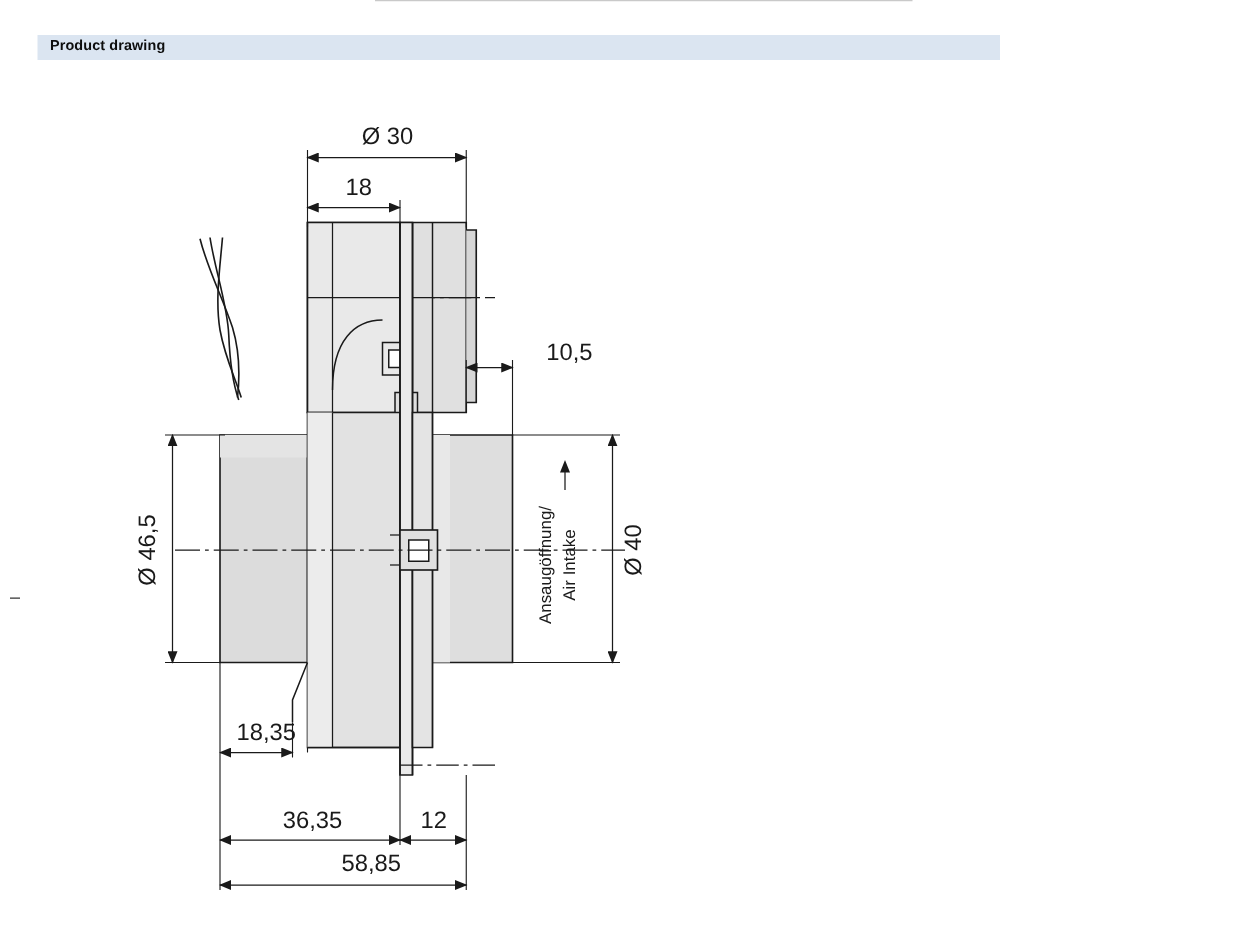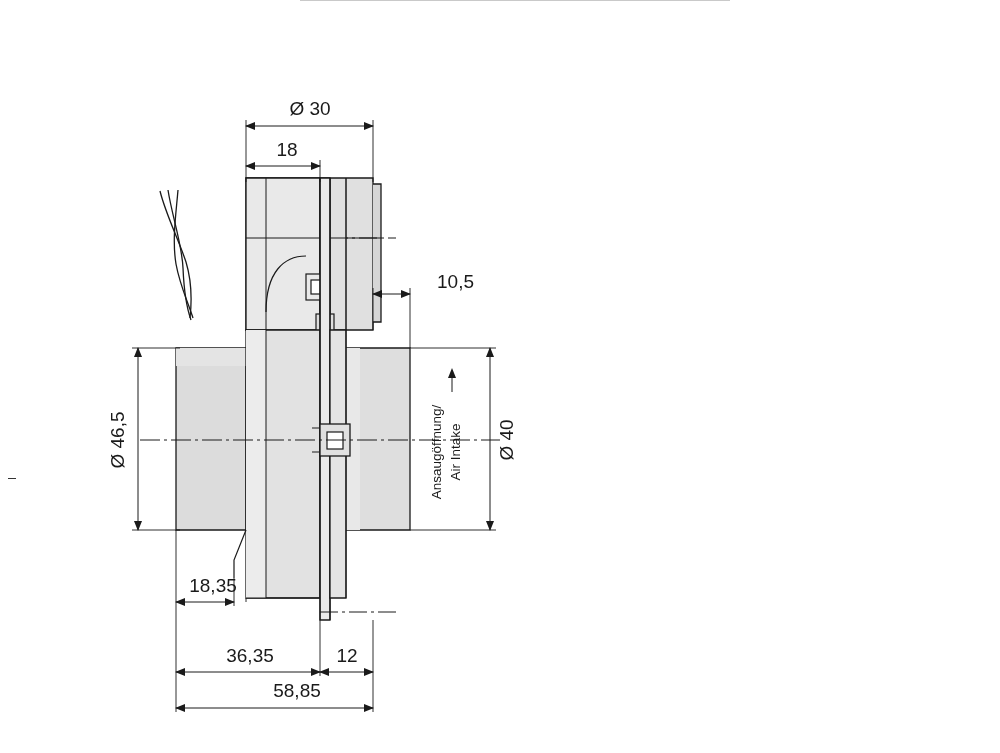--- a/index.html
+++ b/index.html
@@ -72,20 +72,23 @@
     fill: #1a1a1a;
   }
 </style>
 </head>
 <body>
 
 <div id="page">
 
   <div class="top-rule"></div>
 
+  <div class="section-header">
+    <div class="title">Product drawing</div>
+  </div>
 
   <div class="left-tick"></div>
 
   <svg class="drawing" viewBox="0 0 1000 753">
     <defs>
       <marker id="arrEnd" markerWidth="10" markerHeight="8" refX="9" refY="4" orient="auto">
         <path d="M0,0 L10,4 L0,8 z" fill="#1a1a1a"></path>
       </marker>
       <marker id="arrStart" markerWidth="10" markerHeight="8" refX="1" refY="4" orient="auto">
         <path d="M10,0 L0,4 L10,8 z" fill="#1a1a1a"></path>

